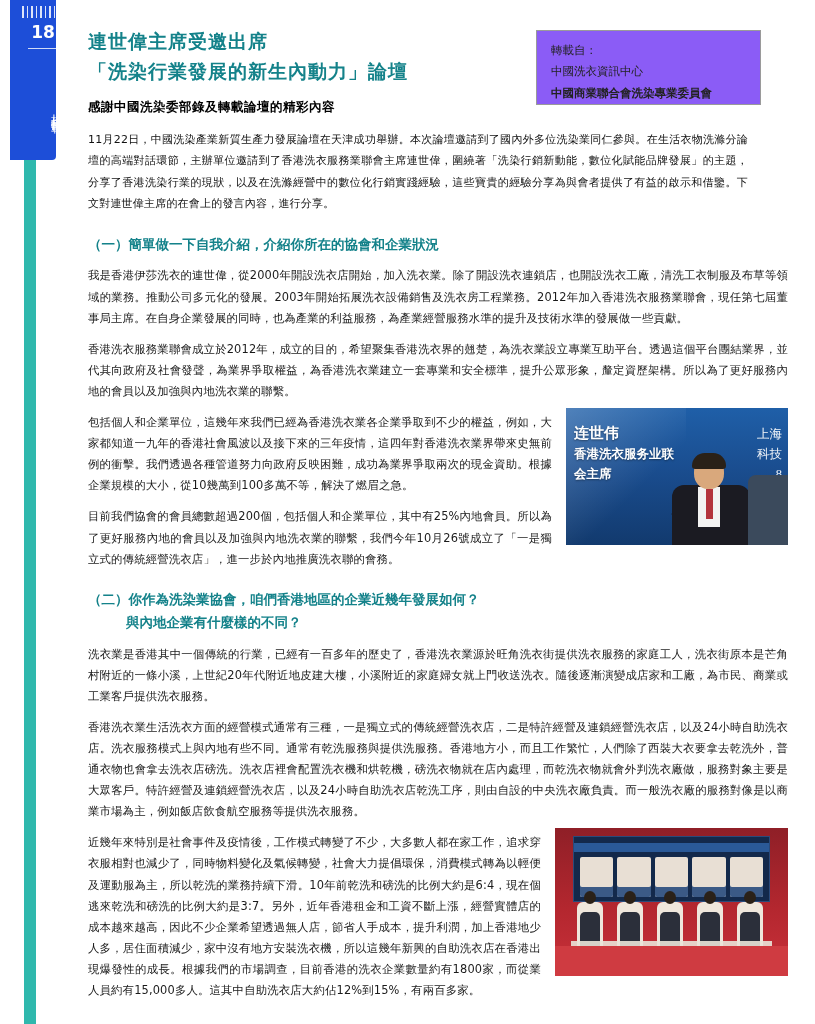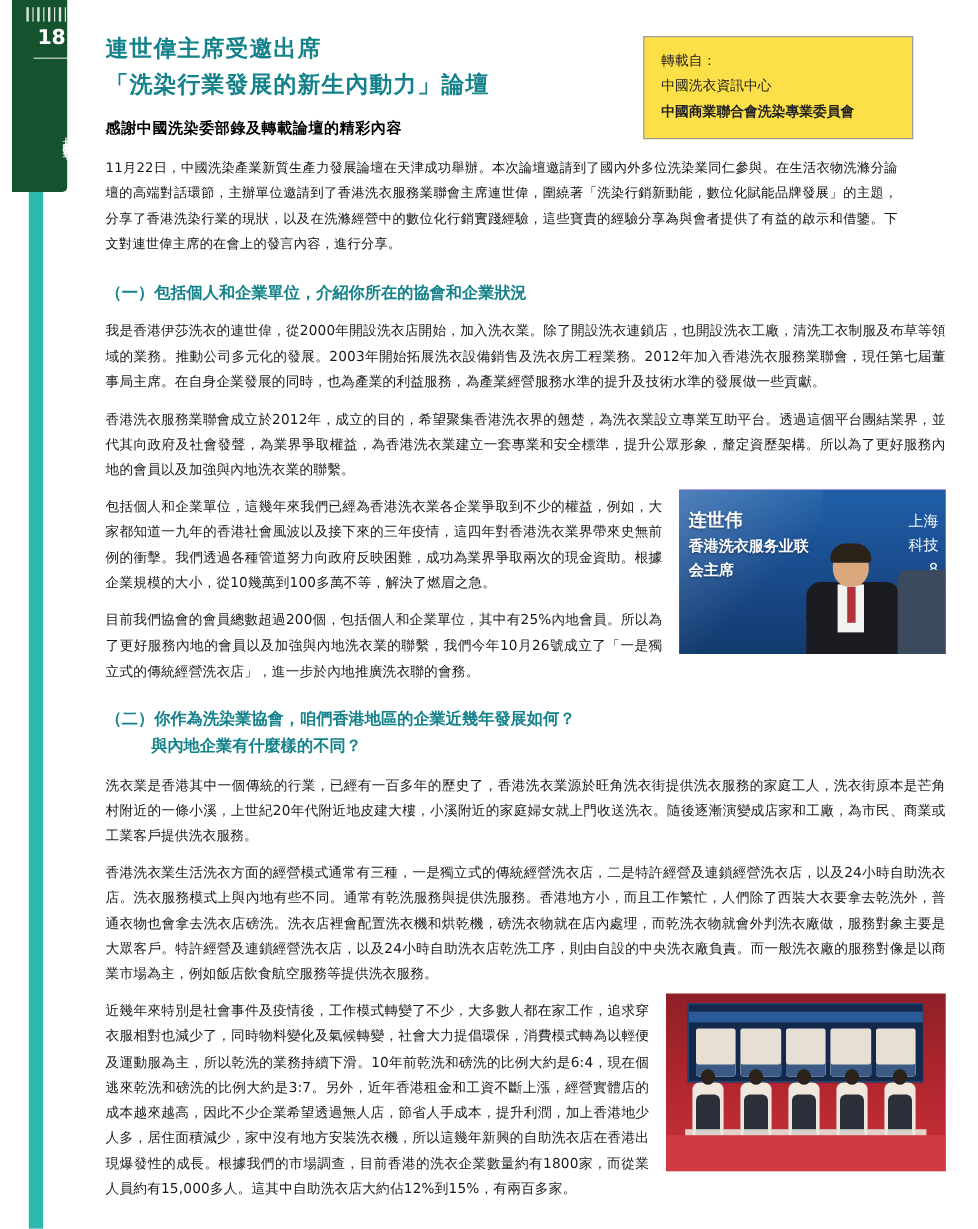--- a/index.html
+++ b/index.html
@@ -15,21 +15,21 @@
   
   .rail {
     position:absolute; left:0; top:0; width:56px; height:1024px;
   }
   .rail-bar {
     position:absolute; left:24px; top:0; width:12px; height:1024px;
     background:#2fb8ad;
   }
   .rail-tab {
     position:absolute; left:10px; top:0; width:46px; height:160px;
-    background:#14532d;
+    background:#1d4ed8;
     border-bottom-right-radius: 4px;
   }
   .rail-dots {
     position:absolute; left:12px; top:6px; width:42px; height:12px;
     display:flex; gap:3px;
   }
   .rail-dots i {
     display:block; width:3px; height:12px; background:#ffffff; opacity:.85;
   }
   .page-num {
@@ -59,22 +59,22 @@
     letter-spacing:1px;
   }
   .subtitle {
     margin-top:12px; color:#000000; font-size:12.5px; font-weight:bold;
     letter-spacing:.5px;
   }
 
   
   .source-box {
     position:absolute; right:27px; top:30px; width:225px;
-    border:1px solid #9a9a9a; padding:9px 12px 11px 14px;
-    background:#fde047;
+    border:1px solid #9a9a9a; padding:9px 12px 0 14px;
+    background:#8b5cf6;
   }
   .source-box div {
     font-size:11.5px; color:#222; line-height:1.85;
   }
   .source-box div.strong { font-weight:bold; }
 
   .lead {
     margin-top:13px; width:660px;
     font-size:11px; line-height:1.95; color:#111; text-align:justify;
     letter-spacing:.2px;
@@ -87,21 +87,21 @@
   .qhead .ind { display:block; padding-left:38px; }
 
   p.body {
     margin:10px 0 0 0; font-size:11.4px; line-height:1.85; color:#1a1a1a;
     text-align:justify; letter-spacing:.15px;
   }
 
   
   .img1 {
     float:right; width:222px; height:137px; margin:6px 0 6px 14px;
-    position:relative; overflow:hidden; background:#a21caf;
+    position:relative; overflow:hidden; background:#d946ef;font-family:Liberation Serif, serif;
   }
   .img1 .bg {
     position:absolute; inset:0;
     background:linear-gradient(180deg,#1f5fa8 0%, #1a4d8f 45%, #123a6e 100%);
   }
   .img1 .lamp {
     position:absolute; left:0; top:0; width:120px; height:137px;
     background:linear-gradient(135deg, rgba(255,255,255,.22), rgba(255,255,255,0) 60%);
   }
   .img1 .txt {
@@ -230,21 +230,21 @@
 
   <div class="title-block">
     <div class="title-line">連世偉主席受邀出席</div>
     <div class="title-line">「洗染行業發展的新生內動力」論壇</div>
     <div class="subtitle">感謝中國洗染委部錄及轉載論壇的精彩內容</div>
   </div>
 
   <div class="lead">11月22日，中國洗染產業新質生產力發展論壇在天津成功舉辦。本次論壇邀請到了國內外多位洗染業同仁參與。在生活衣物洗滌分論壇的高端對話環節，主辦單位邀請到了香港洗衣服務業聯會主席連世偉，圍繞著「洗染行銷新動能，數位化賦能品牌發展」的主題，分享了香港洗染行業的現狀，以及在洗滌經營中的數位化行銷實踐經驗，這些寶貴的經驗分享為與會者提供了有益的啟示和借鑒。下文對連世偉主席的在會上的發言內容，進行分享。</div>
 
   <div class="qhead">
-    <span>（一）包括個人和企業單位，介紹你所在的協會和企業狀況</span>
+    <span>（一）簡單做一下自我介紹，介紹你所在的協會和企業狀況</span>
   </div>
 
   <p class="body">我是香港伊莎洗衣的連世偉，從2000年開設洗衣店開始，加入洗衣業。除了開設洗衣連鎖店，也開設洗衣工廠，清洗工衣制服及布草等領域的業務。推動公司多元化的發展。2003年開始拓展洗衣設備銷售及洗衣房工程業務。2012年加入香港洗衣服務業聯會，現任第七屆董事局主席。在自身企業發展的同時，也為產業的利益服務，為產業經營服務水準的提升及技術水準的發展做一些貢獻。</p>
   <p class="body">香港洗衣服務業聯會成立於2012年，成立的目的，希望聚集香港洗衣界的翹楚，為洗衣業設立專業互助平台。透過這個平台團結業界，並代其向政府及社會發聲，為業界爭取權益，為香港洗衣業建立一套專業和安全標準，提升公眾形象，釐定資歷架構。所以為了更好服務內地的會員以及加強與內地洗衣業的聯繫。</p>
 
   <div class="img1">
     <div class="bg"></div>
     <div class="lamp"></div>
     <div class="txt">
       <span>连世伟</span>

